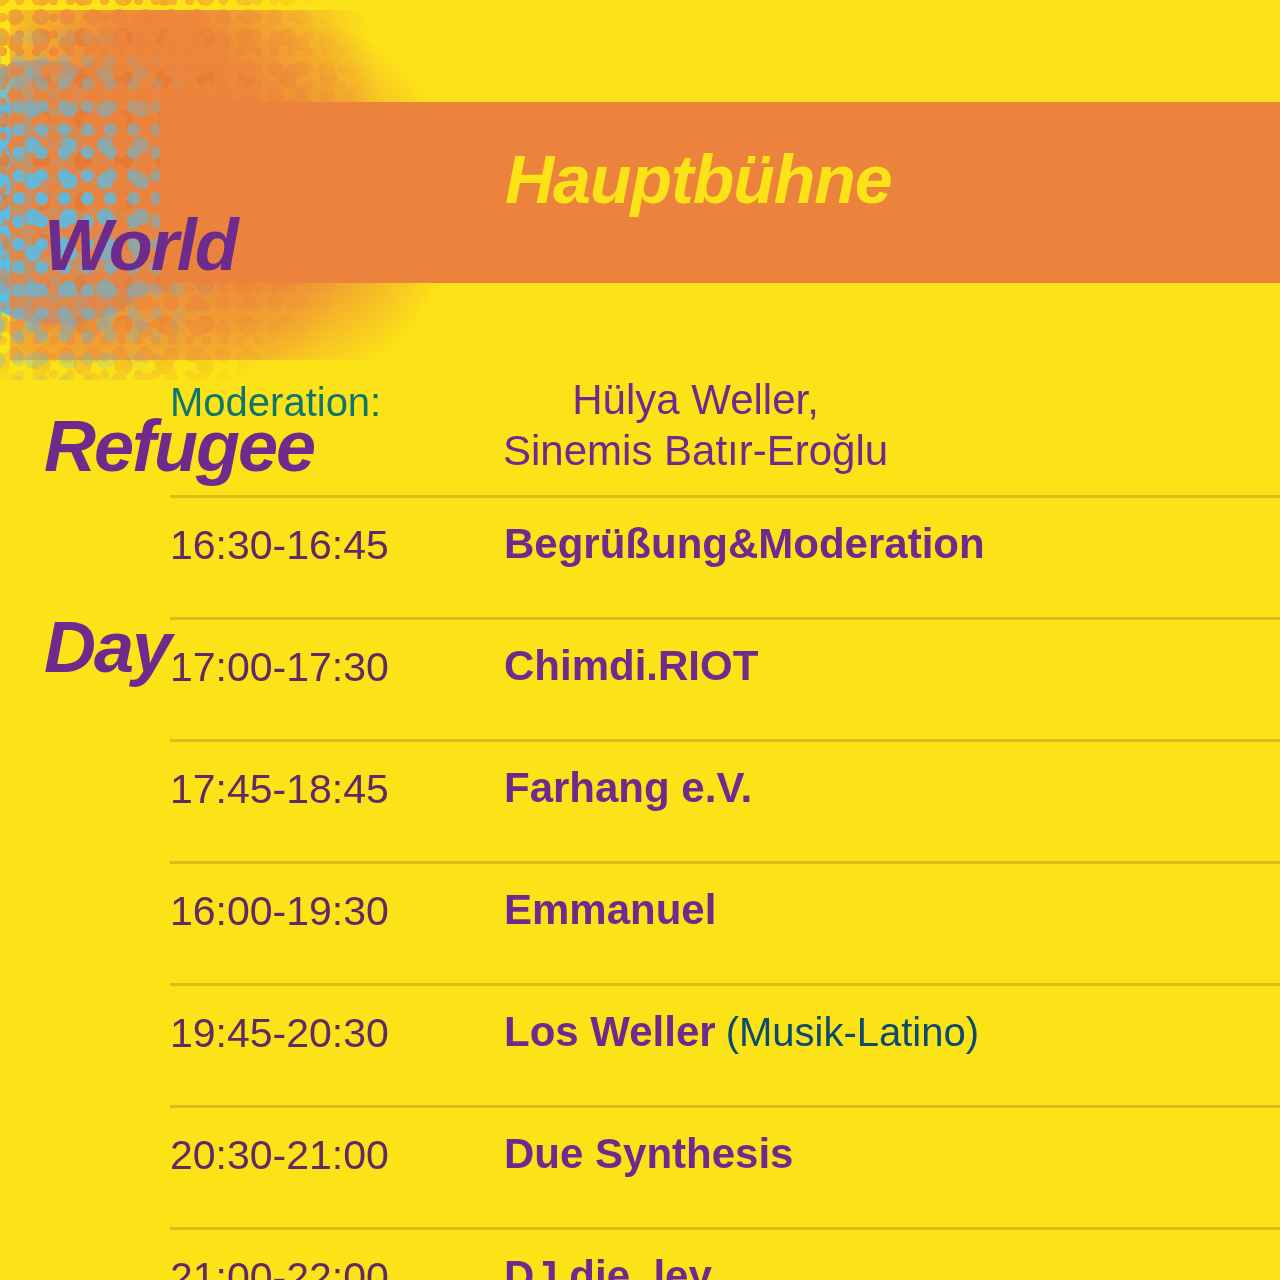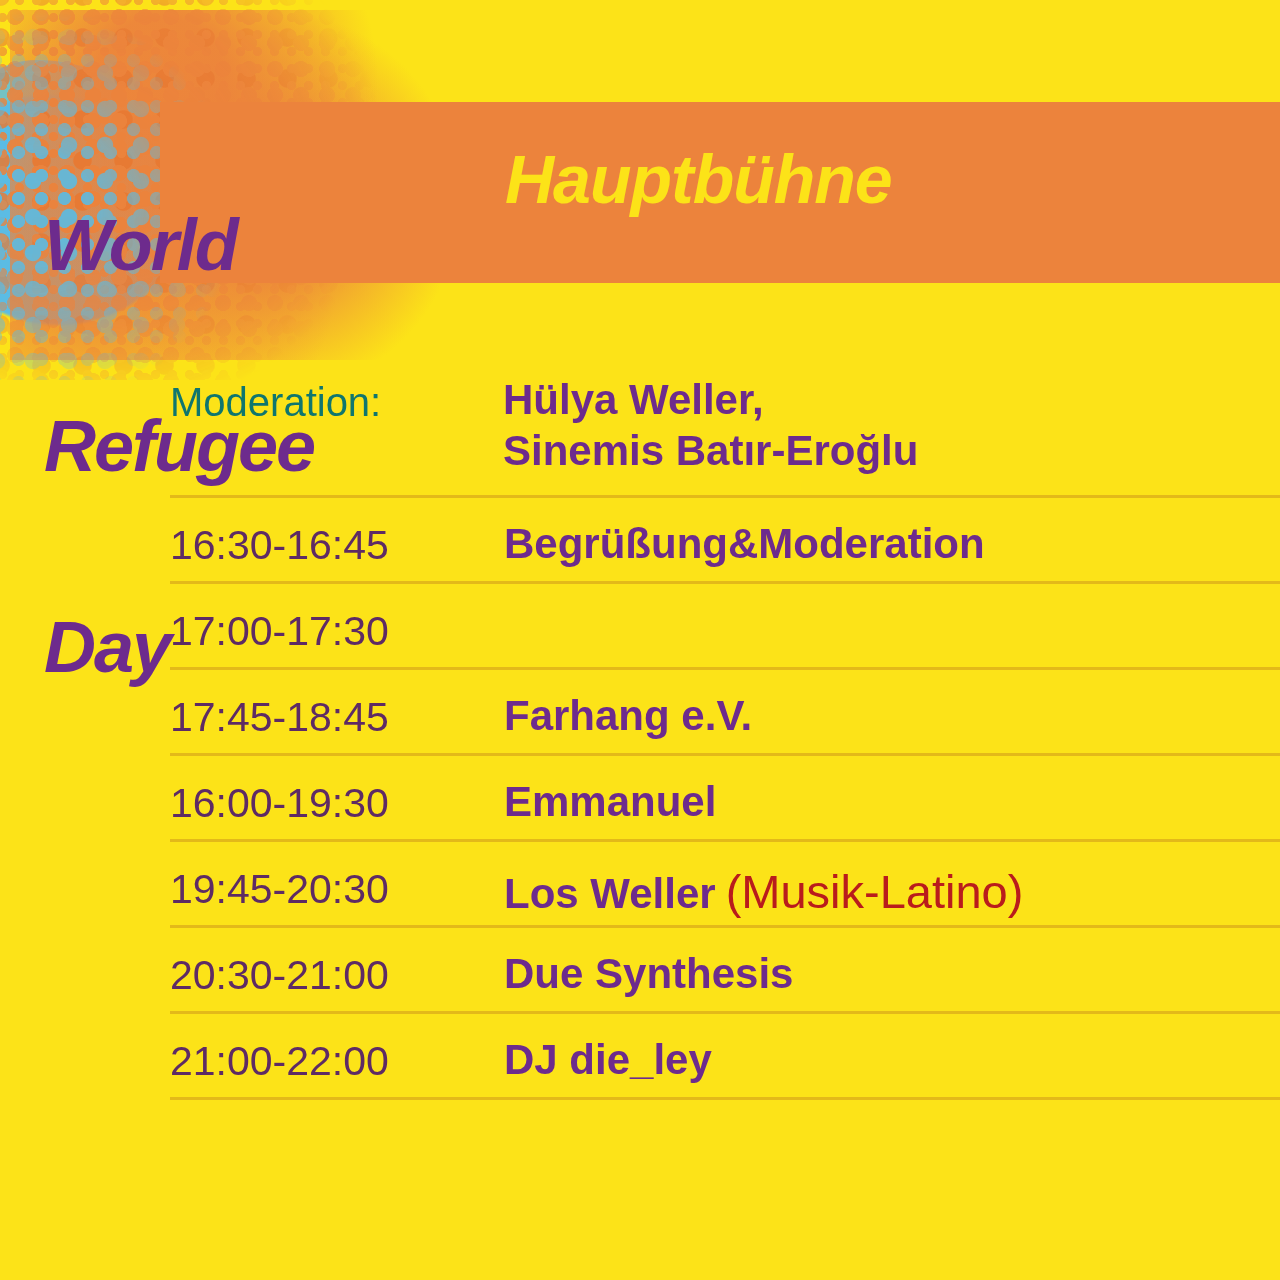--- a/index.html
+++ b/index.html
@@ -146,29 +146,30 @@
     font-size: 40px;
     font-weight: 400;
     color: #0f766e;
     white-space: nowrap;
   }
   .mod-names {
     position: absolute;
     left: 503px;
     top: 12px;
     font-size: 42px;
-    font-weight: 700;
+    font-weight: 400;
     color: #6D2B8D;
     line-height: 1.22;
     white-space: nowrap;
+    text-align: center;
   }
 
   .row {
     position: relative;
-    height: 86px;
+    height: 122px;
     border-top: 3px solid #E3B919;
     margin-left: 170px;
     box-sizing: border-box;
   }
   .row-time {
     position: absolute;
     left: 0;
     top: 24px;
     font-size: 41px;
     font-weight: 400;
@@ -180,22 +181,22 @@
     position: absolute;
     left: 334px;
     top: 22px;
     font-size: 42px;
     font-weight: 700;
     color: #6D2B8D;
     white-space: nowrap;
   }
   .row-note {
     font-weight: 400;
-    font-size: 47px;
-    color: #b91c1c;
+    font-size: 40px;
+    color: #0c4a6e;
     margin-left: 10px;
   }
   .last-divider {
     height: 0;
     border-top: 3px solid #E3B919;
     margin-left: 170px;
   }
 </style>
 </head>
 <body>
@@ -229,20 +230,21 @@
       </div>
     </div>
 
     <div class="row">
       <span class="row-time">16:30-16:45</span>
       <span class="row-title"><span>Begrüßung&amp;Moderation</span></span>
     </div>
 
     <div class="row">
       <span class="row-time">17:00-17:30</span>
+      <span class="row-title"><span>Chimdi.RIOT</span></span>
     </div>
 
     <div class="row">
       <span class="row-time">17:45-18:45</span>
       <span class="row-title"><span>Farhang e.V.</span></span>
     </div>
 
     <div class="row">
       <span class="row-time">16:00-19:30</span>
       <span class="row-title"><span>Emmanuel</span></span>

